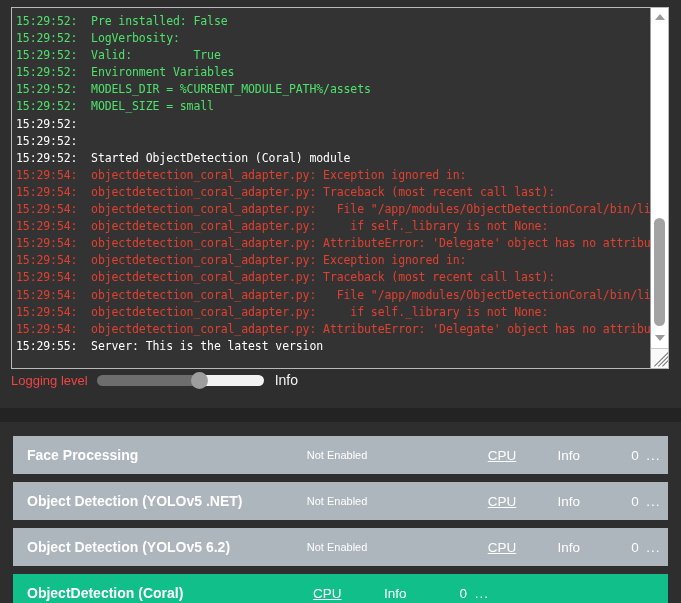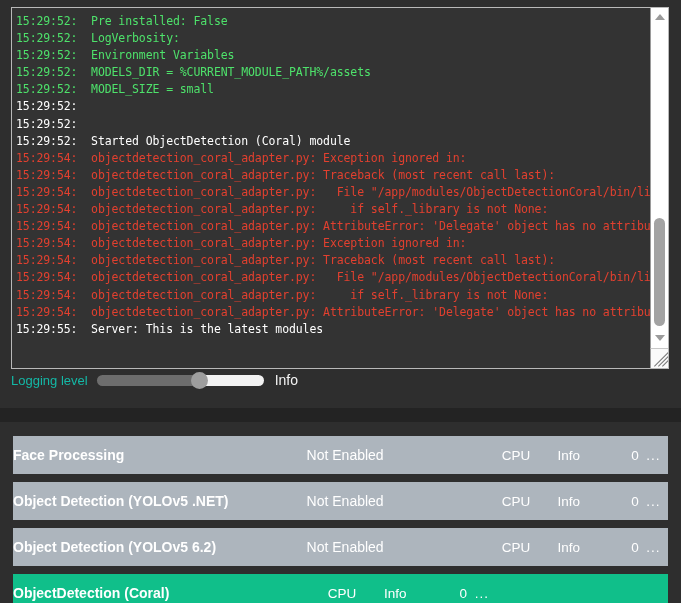--- a/index.html
+++ b/index.html
@@ -97,21 +97,21 @@
   .resize-grip i:nth-child(3) { left: 11px; top: 17px; }
 
   
   .logging-row {
     position: absolute;
     left: 11px; top: 369px;
     width: 658px; height: 22px;
     display: flex; align-items: center;
   }
   .logging-label {
-    color: #14b8a6;
+    color: #ef4444;
     font-size: 13px;
     margin-right: 9px;
     white-space: nowrap;
   }
   .slider {
     position: relative;
     width: 167px; height: 11px;
     border-radius: 6px;
     background: linear-gradient(to right, #6d6d6d 0%, #6d6d6d 60%, #f2f2f2 60%, #f2f2f2 100%);
   }
@@ -150,35 +150,37 @@
     display: flex;
     align-items: center;
     margin-bottom: 0;
     border-bottom: 1px solid #2e2e2e;
     color: #ffffff;
   }
   .mod-row.is-started { background: #10bf8a; }
   .mod-name {
     font-size: 14px;
     font-weight: bold;
+    padding-left: 14px;
     width: 300px;
     white-space: nowrap;
     overflow: hidden;
   }
   .mod-status {
-    font-size: 14px;
+    font-size: 11px;
     width: 185px;
     text-align: left;
     white-space: nowrap;
   }
   .mod-proc {
     font-size: 13.5px;
     width: 58px;
-    text-align: center;
-    white-space: nowrap;
+    text-align: left;
+    white-space: nowrap;
+    text-decoration: underline;
   }
   .mod-level {
     font-size: 13.5px;
     width: 62px;
     text-align: left;
     padding-left: 13px;
     white-space: nowrap;
   }
   .mod-count {
     font-size: 13.5px;
@@ -198,37 +200,38 @@
 </head>
 <body>
 
 <div id="app">
 
   <div class="log-panel">
 
     <div class="log-scroll" id="log-scroll">
         <div class="log-line lvl-ok"><span class="ts">15:29:52:</span><span class="msg">  Pre installed: False</span></div>
         <div class="log-line lvl-ok"><span class="ts">15:29:52:</span><span class="msg">  LogVerbosity:</span></div>
+        <div class="log-line lvl-ok"><span class="ts">15:29:52:</span><span class="msg">  Valid:         True</span></div>
         <div class="log-line lvl-ok"><span class="ts">15:29:52:</span><span class="msg">  Environment Variables</span></div>
         <div class="log-line lvl-ok"><span class="ts">15:29:52:</span><span class="msg">  MODELS_DIR = %CURRENT_MODULE_PATH%/assets</span></div>
         <div class="log-line lvl-ok"><span class="ts">15:29:52:</span><span class="msg">  MODEL_SIZE = small</span></div>
         <div class="log-line lvl-info"><span class="ts">15:29:52:</span><span class="msg"></span></div>
         <div class="log-line lvl-info"><span class="ts">15:29:52:</span><span class="msg"></span></div>
         <div class="log-line lvl-info"><span class="ts">15:29:52:</span><span class="msg">  Started ObjectDetection (Coral) module</span></div>
         <div class="log-line lvl-error"><span class="ts">15:29:54:</span><span class="msg">  objectdetection_coral_adapter.py: Exception ignored in:</span></div>
         <div class="log-line lvl-error"><span class="ts">15:29:54:</span><span class="msg">  objectdetection_coral_adapter.py: Traceback (most recent call last):</span></div>
         <div class="log-line lvl-error"><span class="ts">15:29:54:</span><span class="msg">  objectdetection_coral_adapter.py:   File "/app/modules/ObjectDetectionCoral/bin/linux/py</span></div>
         <div class="log-line lvl-error"><span class="ts">15:29:54:</span><span class="msg">  objectdetection_coral_adapter.py:     if self._library is not None:</span></div>
         <div class="log-line lvl-error"><span class="ts">15:29:54:</span><span class="msg">  objectdetection_coral_adapter.py: AttributeError: 'Delegate' object has no attribute '_l</span></div>
         <div class="log-line lvl-error"><span class="ts">15:29:54:</span><span class="msg">  objectdetection_coral_adapter.py: Exception ignored in:</span></div>
         <div class="log-line lvl-error"><span class="ts">15:29:54:</span><span class="msg">  objectdetection_coral_adapter.py: Traceback (most recent call last):</span></div>
         <div class="log-line lvl-error"><span class="ts">15:29:54:</span><span class="msg">  objectdetection_coral_adapter.py:   File "/app/modules/ObjectDetectionCoral/bin/linux/py</span></div>
         <div class="log-line lvl-error"><span class="ts">15:29:54:</span><span class="msg">  objectdetection_coral_adapter.py:     if self._library is not None:</span></div>
         <div class="log-line lvl-error"><span class="ts">15:29:54:</span><span class="msg">  objectdetection_coral_adapter.py: AttributeError: 'Delegate' object has no attribute '_l</span></div>
-        <div class="log-line lvl-info"><span class="ts">15:29:55:</span><span class="msg">  Server: This is the latest modules</span></div>
+        <div class="log-line lvl-info"><span class="ts">15:29:55:</span><span class="msg">  Server: This is the latest version</span></div>
       </div>
 
     <div class="vscroll">
       <div class="arrow up">
         <span class="tri up"></span>
       </div>
       <div class="vthumb"></div>
       <div class="arrow down">
         <span class="tri down"></span>
       </div>

